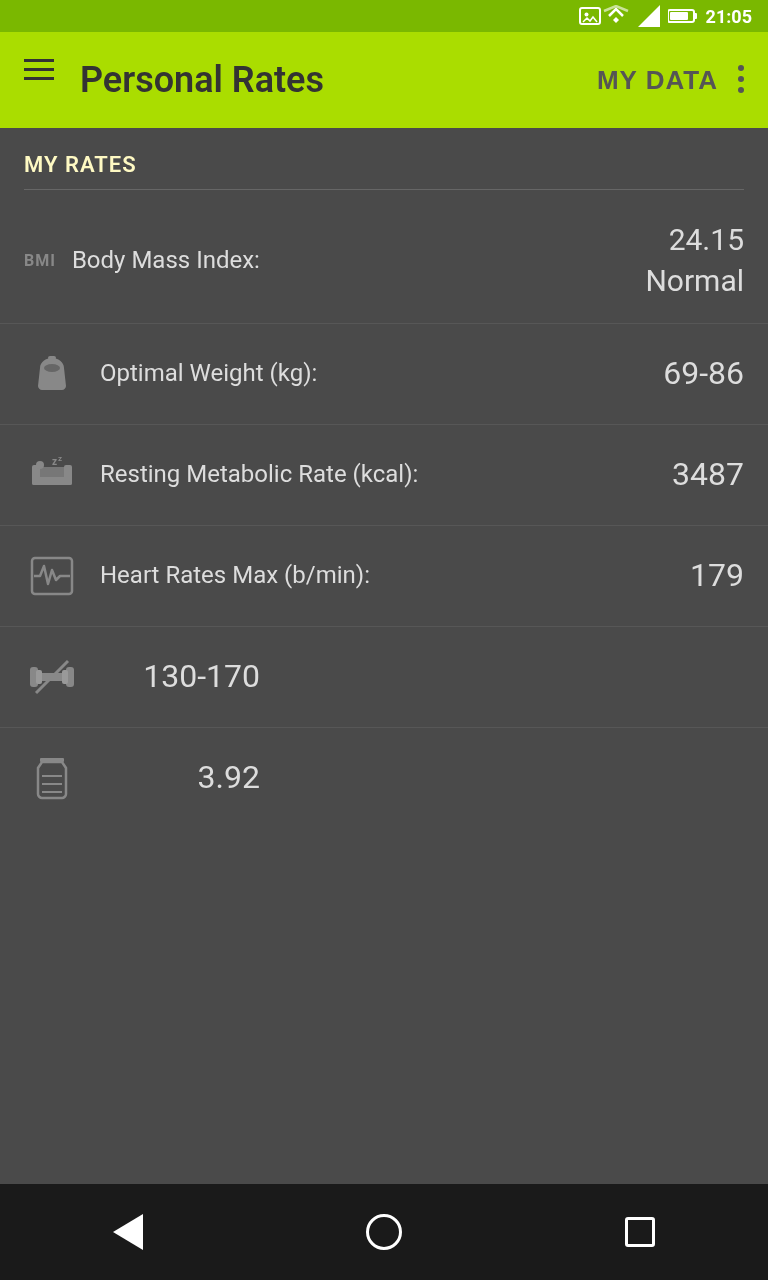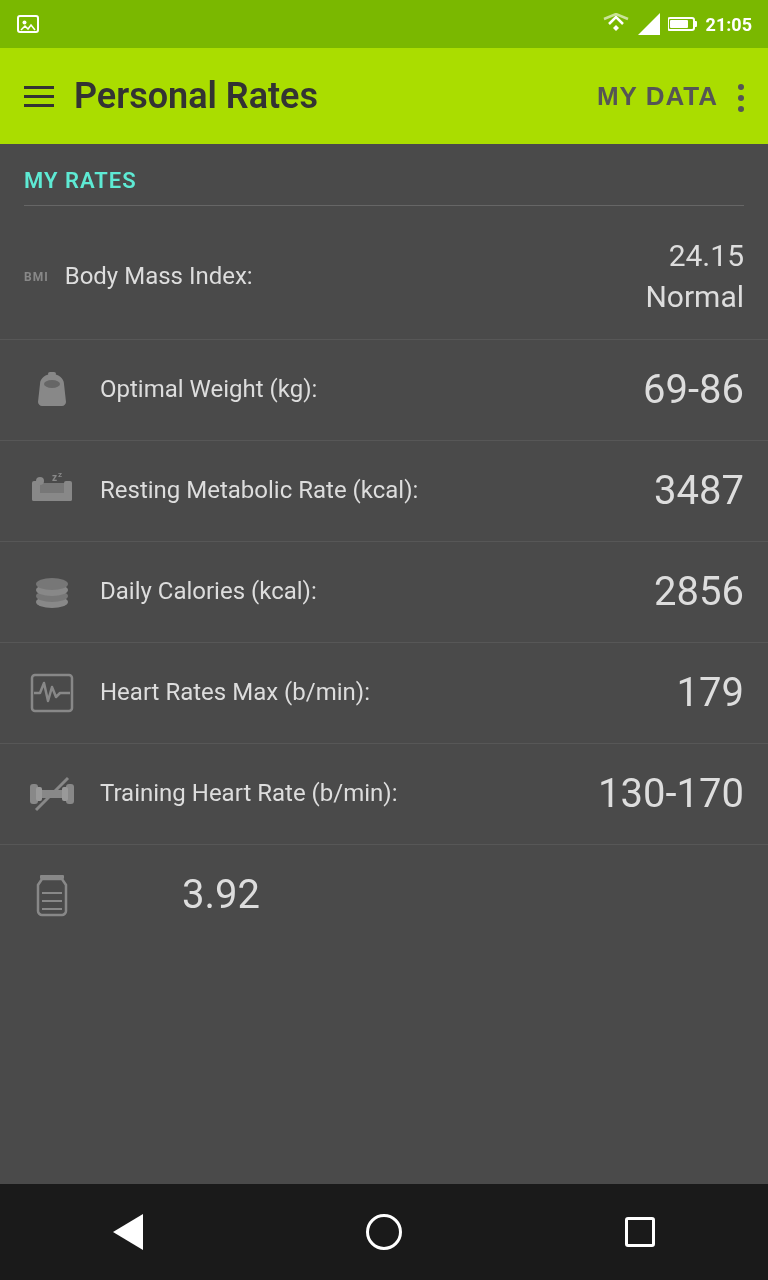--- a/index.html
+++ b/index.html
@@ -11,24 +11,24 @@
       background: #4a4a4a;
       font-family: 'Roboto', Arial, sans-serif;
       overflow: hidden;
       display: flex;
       flex-direction: column;
     }
 
     
     .status-bar {
       background: #7ab800;
-      height: 48px;
-      display: flex;
-      align-items: center;
-      justify-content: space-between;
+      height: 32px;
+      display: flex;
+      align-items: center;
+      justify-content: flex-end;
       padding: 0 16px;
       flex-shrink: 0;
     }
 
     .status-bar-left {
       display: flex;
       align-items: center;
       gap: 8px;
     }
 
@@ -47,22 +47,21 @@
       height: 96px;
       display: flex;
       align-items: center;
       justify-content: space-between;
       padding: 0 24px;
       flex-shrink: 0;
     }
 
     .toolbar-left {
       display: flex;
-      align-items: center;
-      gap: 20px;
+      gap: 26px;
     }
 
     .hamburger-icon {
       display: flex;
       flex-direction: column;
       gap: 6px;
       cursor: pointer;
     }
 
     .hamburger-icon span {
@@ -73,21 +72,21 @@
     }
 
     .toolbar-title {
       font-size: 36px;
       font-weight: 600;
       color: #333;
     }
 
     .toolbar-right {
       display: flex;
-      align-items: flex-end;
+      align-items: flex-start;
       gap: 20px;
     }
 
     .my-data-btn {
       font-size: 26px;
       font-weight: 600;
       color: #555;
       background: none;
       border: none;
       cursor: pointer;
@@ -117,21 +116,21 @@
       overflow: hidden;
     }
 
     .section-header {
       padding: 24px 24px 12px 24px;
     }
 
     .section-header-text {
       font-size: 22px;
       font-weight: 600;
-      color: #5eead4;
+      color: #fef9c3;
       letter-spacing: 1px;
     }
 
     .divider {
       height: 1px;
       background: #666;
       margin: 0 24px;
     }
 
     
@@ -158,37 +157,37 @@
       justify-content: center;
       flex-shrink: 0;
       margin-right: 20px;
     }
 
     .rate-icon svg {
       fill: #888;
     }
 
     .bmi-label {
-      font-size: 12px;
+      font-size: 16px;
       font-weight: bold;
       color: #888;
       letter-spacing: 1px;
       flex-shrink: 0;
       margin-right: 16px;
     }
 
     .rate-label {
       flex: 1;
       font-size: 24px;
       color: #ddd;
       line-height: 1.3;
     }
 
     .rate-value {
-      font-size: 40px;
+      font-size: 32px;
       color: #ddd;
       text-align: right;
       min-width: 160px;
       line-height: 1.3;
     }
 
     
     .bottom-nav {
       background: #1a1a1a;
       height: 96px;
@@ -322,32 +321,20 @@
           <circle cx="10" cy="8" r="4" fill="#888"></circle>
 
           <text x="22" y="8" font-size="10" fill="#888" font-weight="bold">z</text>
           <text x="28" y="4" font-size="8" fill="#888" font-weight="bold">z</text>
         </svg>
       </div>
       <span class="rate-label">Resting Metabolic Rate (kcal):</span>
       <span class="rate-value">3487</span>
     </div>
 
-    <div class="rate-item">
-      <div class="rate-icon">
-        <svg width="40" height="40" viewBox="0 0 40 40">
-          <ellipse cx="20" cy="30" rx="16" ry="6" fill="#888"></ellipse>
-          <ellipse cx="20" cy="24" rx="16" ry="6" fill="#777"></ellipse>
-          <ellipse cx="20" cy="18" rx="16" ry="6" fill="#888"></ellipse>
-          <ellipse cx="20" cy="12" rx="16" ry="6" fill="#777"></ellipse>
-        </svg>
-      </div>
-      <span class="rate-label">Daily Calories (kcal):</span>
-      <span class="rate-value">2856</span>
-    </div>
 
     <div class="rate-item">
       <div class="rate-icon">
         <svg width="44" height="40" viewBox="0 0 44 40">
           <rect x="2" y="2" width="40" height="36" rx="3" fill="none" stroke="#888" stroke-width="2.5"></rect>
           <polyline points="4,20 10,20 14,10 18,28 22,14 26,24 30,20 40,20" fill="none" stroke="#888" stroke-width="2.5" stroke-linejoin="round"></polyline>
         </svg>
       </div>
       <span class="rate-label">Heart Rates Max (b/min):</span>
       <span class="rate-value">179</span>
@@ -359,21 +346,20 @@
 
           <rect x="2" y="18" width="40" height="8" rx="2" fill="#888"></rect>
           <rect x="0" y="12" width="8" height="20" rx="3" fill="#888"></rect>
           <rect x="36" y="12" width="8" height="20" rx="3" fill="#888"></rect>
           <rect x="6" y="15" width="6" height="14" rx="2" fill="#999"></rect>
           <rect x="32" y="15" width="6" height="14" rx="2" fill="#999"></rect>
 
           <line x1="6" y1="38" x2="38" y2="6" stroke="#888" stroke-width="3"></line>
         </svg>
       </div>
-      <span class="rate-label">Training Heart Rate (b/min):</span>
       <span class="rate-value">130-170</span>
     </div>
 
     <div class="rate-item">
       <div class="rate-icon">
         <svg width="36" height="44" viewBox="0 0 36 44">
 
           <rect x="6" y="2" width="24" height="4" rx="1" fill="#888"></rect>
           <path d="M8 6 L4 12 L4 38 C4 40 6 42 8 42 L28 42 C30 42 32 40 32 38 L32 12 L28 6 Z" fill="none" stroke="#888" stroke-width="2.5"></path>
 

